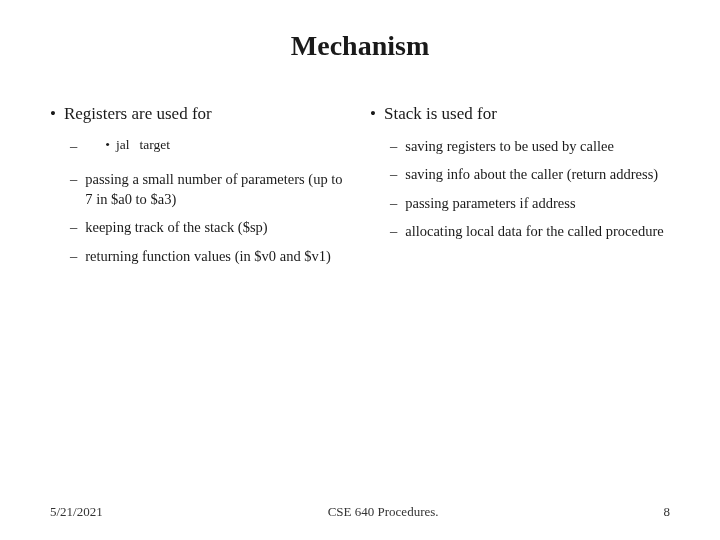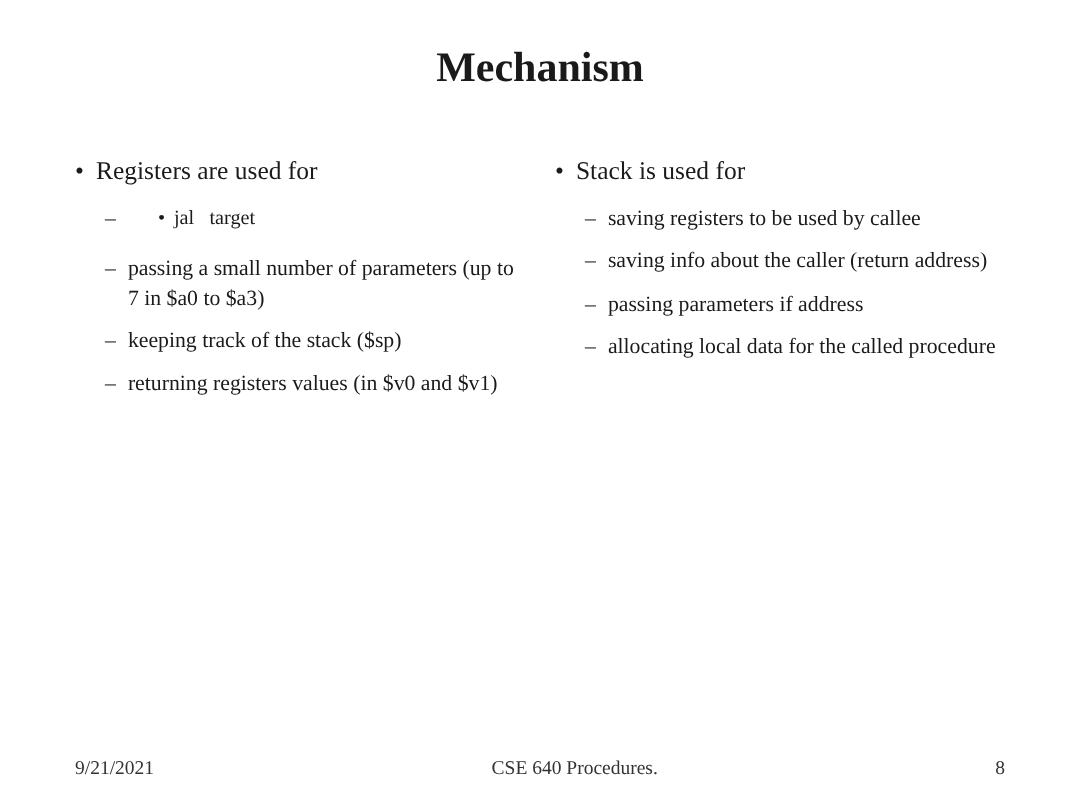--- a/index.html
+++ b/index.html
@@ -134,21 +134,21 @@
           <span>passing a small number of parameters (up to 7 in $a0 to $a3)</span>
         </li>
 
         <li>
           <span class="dash">–</span>
           <span>keeping track of the stack ($sp)</span>
         </li>
 
         <li>
           <span class="dash">–</span>
-          <span>returning registers values (in $v0 and $v1)</span>
+          <span>returning function values (in $v0 and $v1)</span>
         </li>
       </ul>
     </div>
 
     <div class="column">
       <div class="column-header">
         <span class="bullet">•</span>
         <span>Stack is used for</span>
       </div>
       <ul class="sub-list">
@@ -170,17 +170,17 @@
 
         <li>
           <span class="dash">–</span>
           <span>allocating local data for the called procedure</span>
         </li>
       </ul>
     </div>
   </div>
 
   <div class="footer">
-    <span>9/21/2021</span>
+    <span>5/21/2021</span>
     <span>CSE 640 Procedures.</span>
     <span>8</span>
   </div>
 </div>
 
 </body></html>

